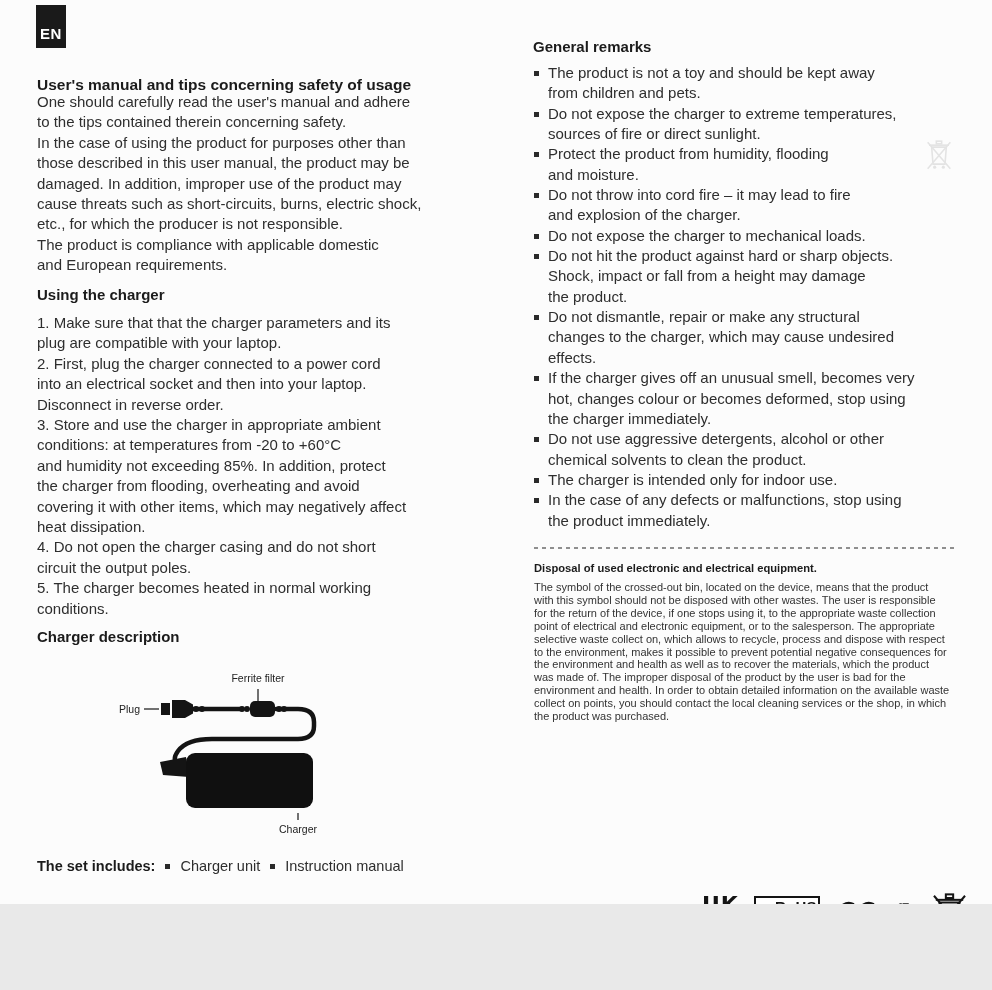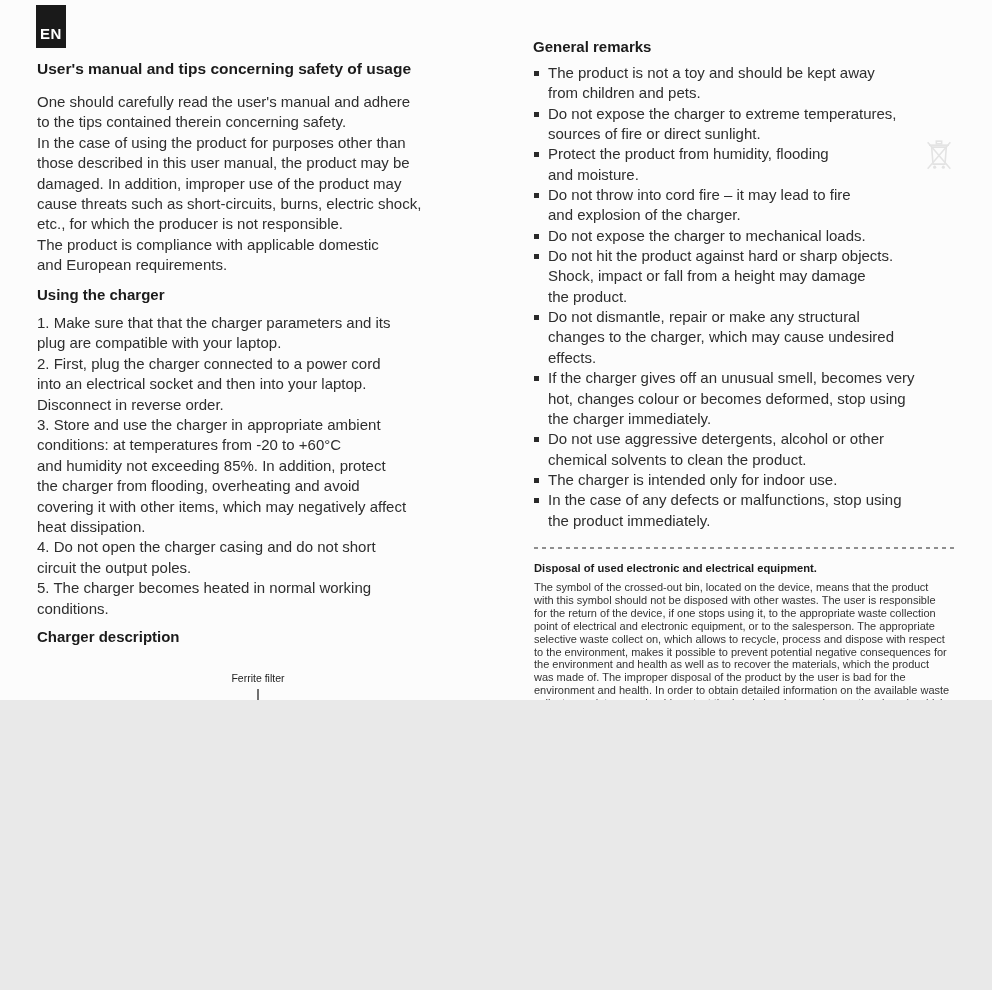--- a/index.html
+++ b/index.html
@@ -1,17 +1,17 @@
 <!DOCTYPE html>
 <html><head>
 <meta charset="utf-8">
 <style>
   html,body{margin:0;padding:0;background:#e9e9e9;}
   .page{
-    position:relative;width:992px;height:700px;margin:0 auto;
+    position:relative;width:992px;height:904px;margin:0 auto;
     background:#fcfcfc;overflow:hidden;
     font-family:"Liberation Sans",sans-serif;color:#2e2e2e;
   }
   
   .lang-badge{
     position:absolute;left:36px;top:5px;width:30px;height:43px;
     background:#1a1a1a;color:#fff;display:flex;align-items:flex-end;justify-content:center;
     font-weight:bold;font-size:15px;letter-spacing:.5px;padding-bottom:6px;box-sizing:border-box;
   }
   .h-main{position:absolute;left:37px;margin:0;font-size:15.5px;font-weight:bold;color:#1b1b1b;}
@@ -50,21 +50,21 @@
 </style>
 </head>
 <body>
 
 <div class="page">
 
   <div class="lang-badge">
     <span>EN</span>
   </div>
 
-  <h1 class="h-main" style="top:60px;">User's manual and tips concerning safety of usage</h1>
+  <h1 class="h-main" style="top:76px;">User's manual and tips concerning safety of usage</h1>
 
   <div class="block" style="left:37px;top:92px;">
     <div>One should carefully read the user's manual and adhere</div>
     <div>to the tips contained therein concerning safety.</div>
     <div>In the case of using the product for purposes other than</div>
     <div>those described in this user manual, the product may be</div>
     <div>damaged. In addition, improper use of the product may</div>
     <div>cause threats such as short-circuits, burns, electric shock,</div>
     <div>etc., for which the producer is not responsible.</div>
     <div>The product is compliance with applicable domestic</div>

